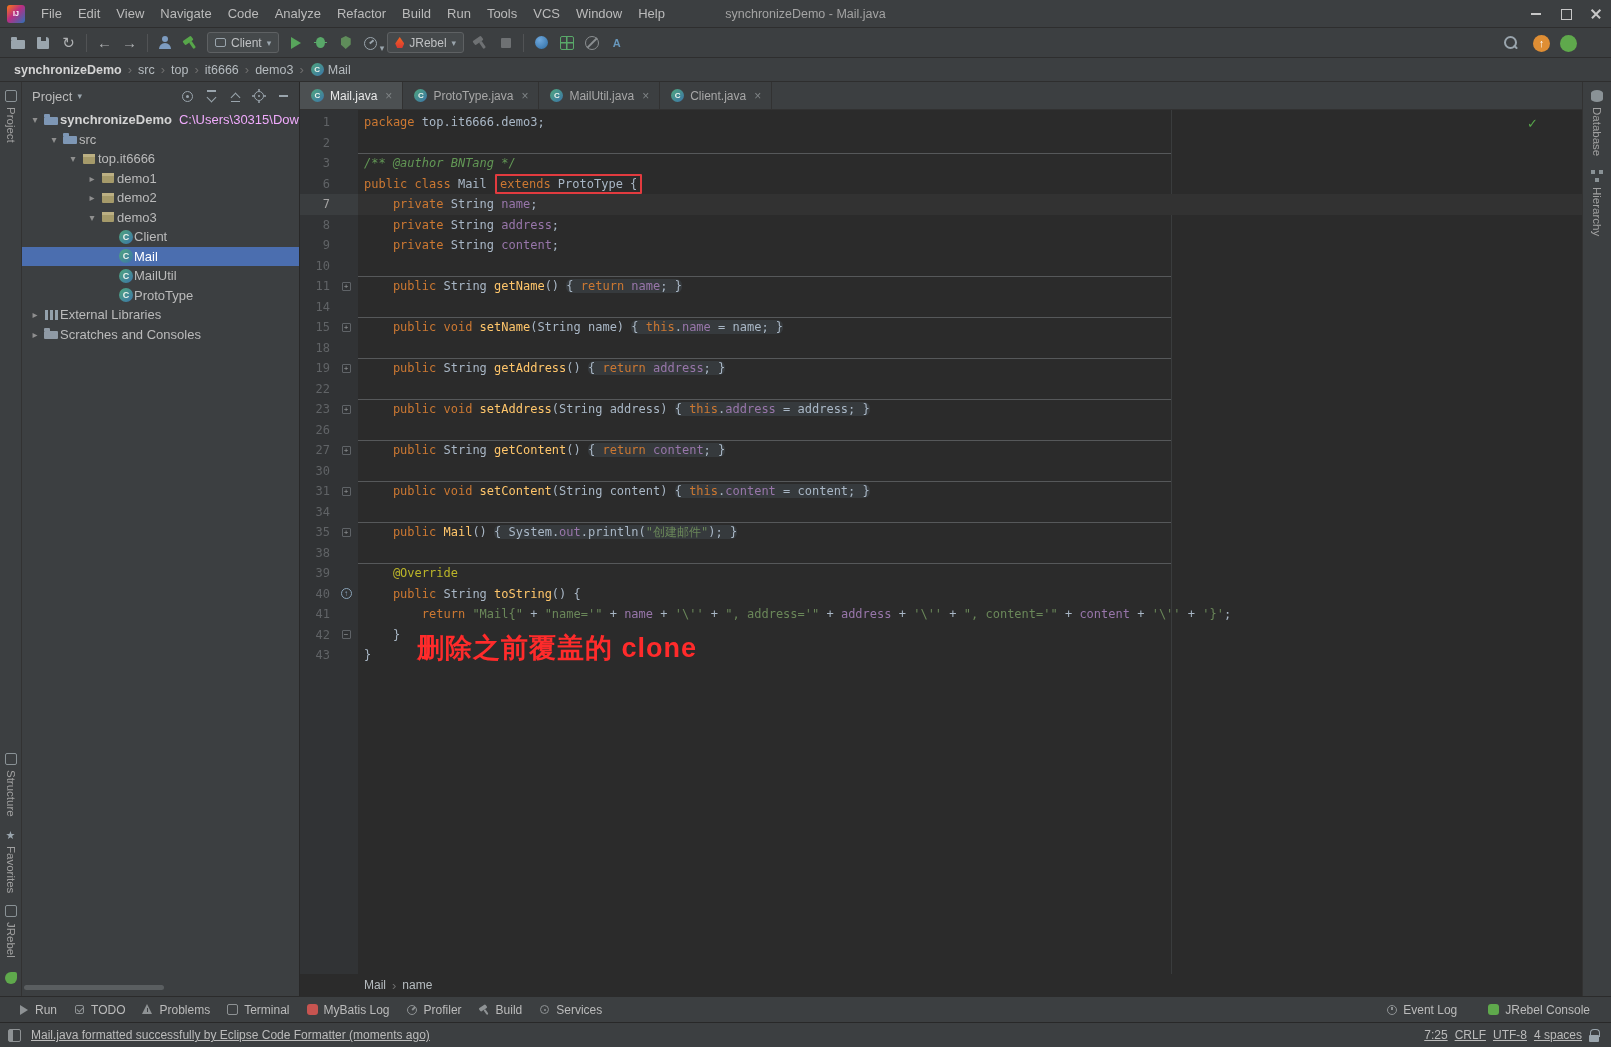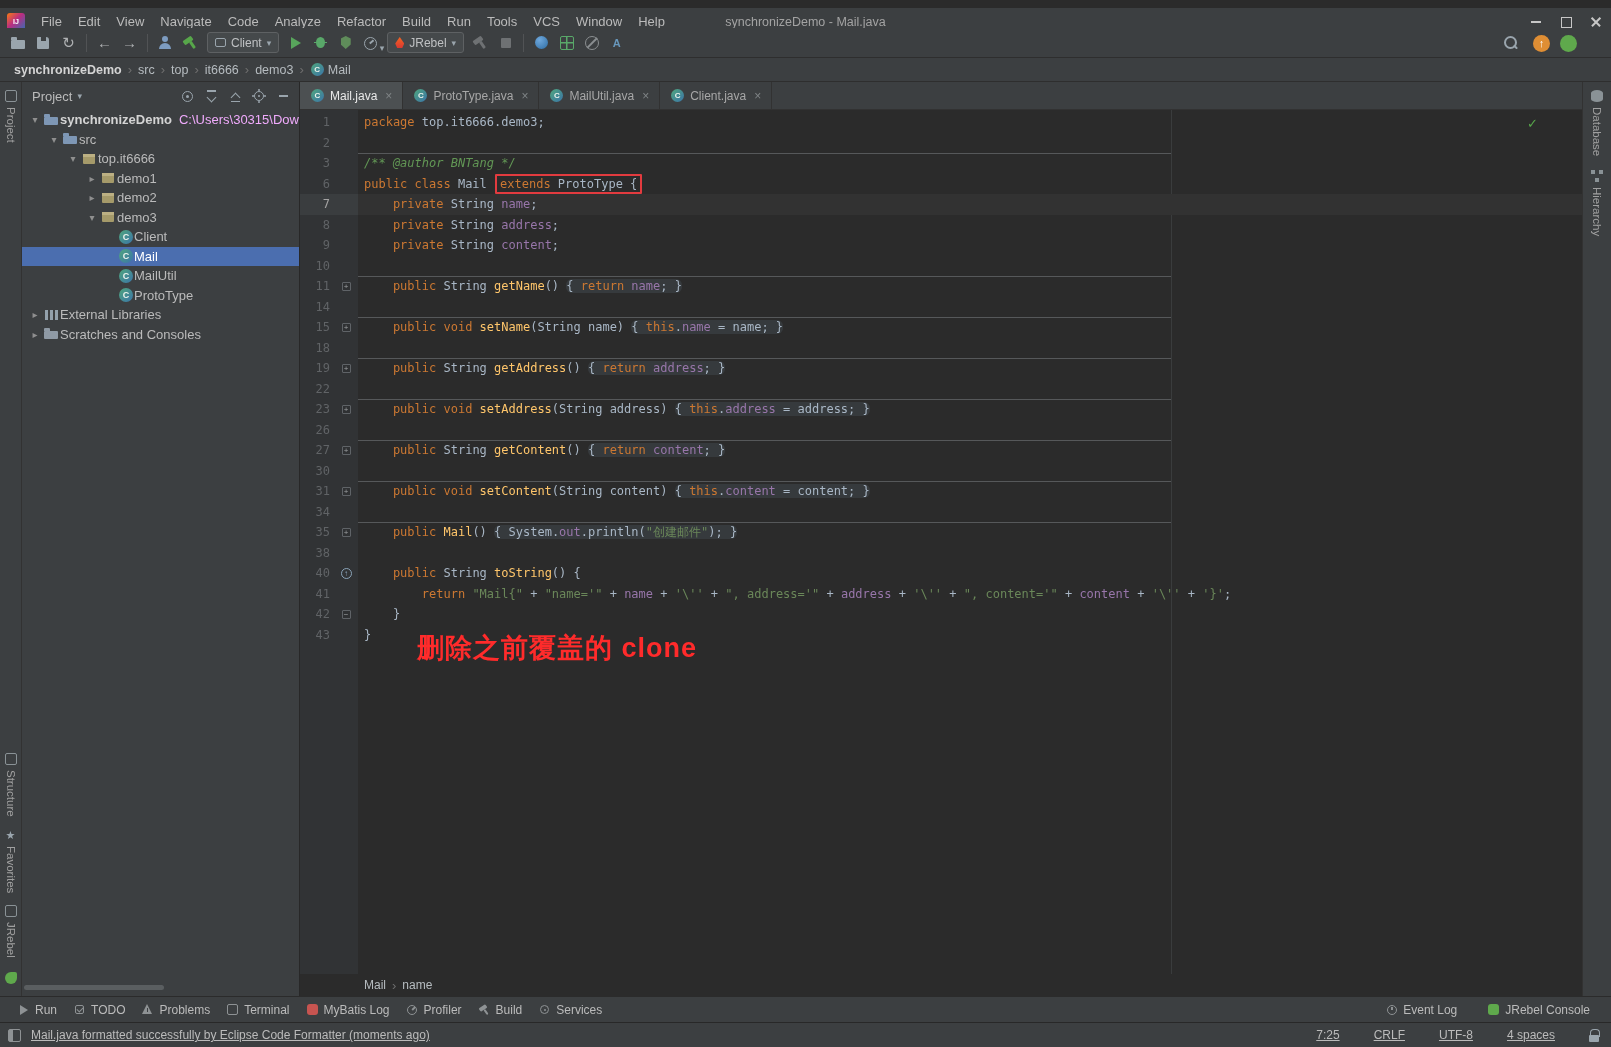--- a/index.html
+++ b/index.html
@@ -1,21 +1,21 @@
 <!DOCTYPE html>
 <html style="--c-selection: #4B6EAF; --c-highlight_red: #E23B3F; --c-note_red: #FF2B2B; --c-keyword: #CC7832; --c-string: #6A8759; --c-field: #9876AA; --c-method: #FFC66B; --c-comment: #629755; --c-annotation: #BBB529; --c-text: #A9B7C6;"><head>
 <meta charset="utf-8">
 <style>
   * { margin:0; padding:0; box-sizing:border-box; }
   html,body { width:1611px; height:1047px; background:#2B2B2B; overflow:hidden;
     font-family:"Liberation Sans",sans-serif; color:#BBBBBB; }
   #app { position:relative; width:1611px; height:1047px; background:#2B2B2B; }
 
   
-  #titlebar { position:absolute; left:0; top:8px; width:100%; height:28px; background:#3C3F41;
+  #titlebar { position:absolute; left:0; top:0; width:100%; height:28px; background:#3C3F41;
     border-bottom:1px solid #2E2E2E; display:flex; align-items:center; }
   .logo { width:18px; height:18px; margin:0 8px 0 7px; border-radius:3px; flex:none;
     background:linear-gradient(135deg,#F97A12,#B92D82 45%,#2D72B8); color:#fff;
     font-size:7px; font-weight:bold; display:flex; align-items:center; justify-content:center; }
   #menu-row { display:flex; align-items:center; }
   .menu-item { padding:0 8px; font-size:13px; color:#BBBBBB; cursor:default; }
   .title-text { position:absolute; left:50%; transform:translateX(-50%); font-size:12.5px; color:#A3A3A3; }
   .win-btns { position:absolute; right:0; top:0; height:28px; display:flex; }
   .win-btn { width:30px; height:28px; display:flex; align-items:center; justify-content:center; position:relative; }
   .wc-min::before { content:""; width:10px; height:1.5px; background:#C7C7C7; }
@@ -205,21 +205,21 @@
     background:#8E9294; border-radius:50%; }
   .bi-event-log::before { content:""; position:absolute; inset:1.5px; border:1.5px solid #8E9294; border-radius:50%; }
   .bi-event-log::after { content:""; position:absolute; left:6px; top:3.5px; width:1.5px; height:3.5px; background:#8E9294; }
   .bi-jrebel::before { content:""; position:absolute; inset:1px; background:#5FA94C; border-radius:3px; }
 
   
   #statusbar { position:absolute; left:0; top:1022px; width:100%; height:25px; background:#3C3F41;
     border-top:1px solid #282828; display:flex; align-items:center; padding:0 12px 0 8px; font-size:12px; color:#BBBBBB;text-decoration:underline; }
   .panel-ico { width:13px; height:13px; border:1.5px solid #8E9294; border-radius:2px; position:relative; margin-right:10px; flex:none; }
   .panel-ico::after { content:""; position:absolute; left:0; top:0; bottom:0; width:4px; background:#8E9294; }
-  #status-right { margin-left:auto; display:flex; align-items:center; gap:34px; }
+  #status-right { margin-left:auto; display:flex; align-items:center; gap:7px; }
   .lock-ico { width:10px; height:13px; position:relative; flex:none; }
   .lock-ico::before { content:""; position:absolute; left:1px; top:0; width:8px; height:7px;
     border:1.5px solid #9AA5AD; border-bottom:none; border-radius:4px 4px 0 0; }
   .lock-ico::after { content:""; position:absolute; left:0; top:6px; width:10px; height:7px; background:#9AA5AD; border-radius:1px; }
 </style>
 </head>
 <body>
 
 <div id="app">
 
@@ -572,20 +572,26 @@
               <span class="gi-fold">+</span>
             </span>
             <span class="ct"><span class="tk-kw">    public </span><span class="tk-mt">Mail</span><span class="tk-pl">() </span><span class="tk-fold"><span class="tk-pl">{ System.</span><span class="tk-sf">out</span><span class="tk-pl">.println(</span><span class="tk-st">"创建邮件"</span><span class="tk-pl">); }</span></span></span>
           </div>
           <div class="code-line">
             <span class="ln">38</span>
             <span class="gico"></span>
             <span class="ct"></span>
           </div>
           <div class="code-line">
+            <div class="msep"></div>
+            <span class="ln">39</span>
+            <span class="gico"></span>
+            <span class="ct"><span class="tk-an">    @Override</span></span>
+          </div>
+          <div class="code-line">
             <span class="ln">40</span>
             <span class="gico">
               <span class="gi-ovr">↑</span>
             </span>
             <span class="ct"><span class="tk-kw">    public </span><span class="tk-pl">String </span><span class="tk-mt">toString</span><span class="tk-pl">() {</span></span>
           </div>
           <div class="code-line">
             <span class="ln">41</span>
             <span class="gico"></span>
             <span class="ct"><span class="tk-kw">        return </span><span class="tk-st">"Mail{"</span><span class="tk-pl"> + </span><span class="tk-st">"name='"</span><span class="tk-pl"> + </span><span class="tk-fd">name</span><span class="tk-pl"> + </span><span class="tk-st">'\''</span><span class="tk-pl"> + </span><span class="tk-st">", address='"</span><span class="tk-pl"> + </span><span class="tk-fd">address</span><span class="tk-pl"> + </span><span class="tk-st">'\''</span><span class="tk-pl"> + </span><span class="tk-st">", content='"</span><span class="tk-pl"> + </span><span class="tk-fd">content</span><span class="tk-pl"> + </span><span class="tk-st">'\''</span><span class="tk-pl"> + </span><span class="tk-st">'}'</span><span class="tk-pl">;</span></span>

